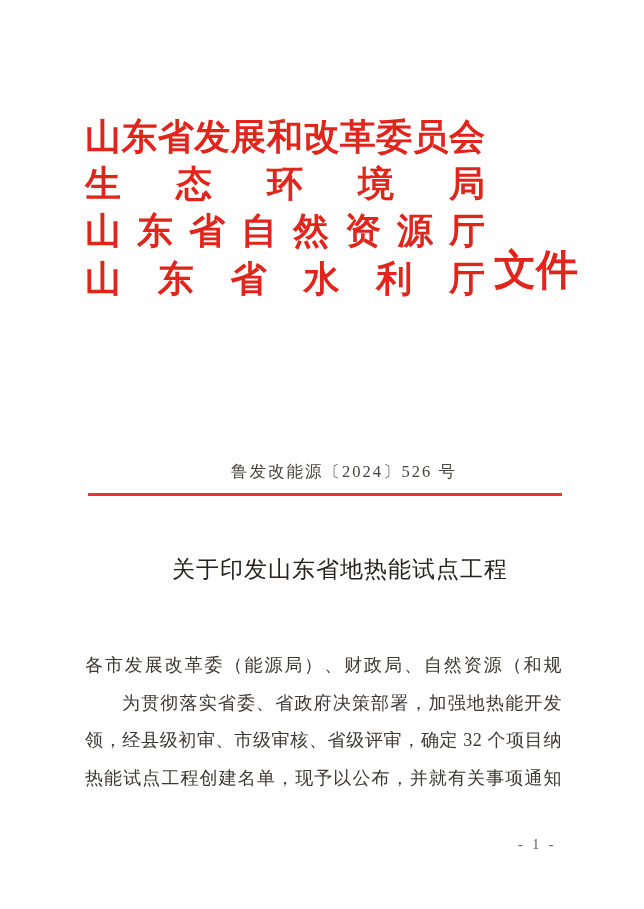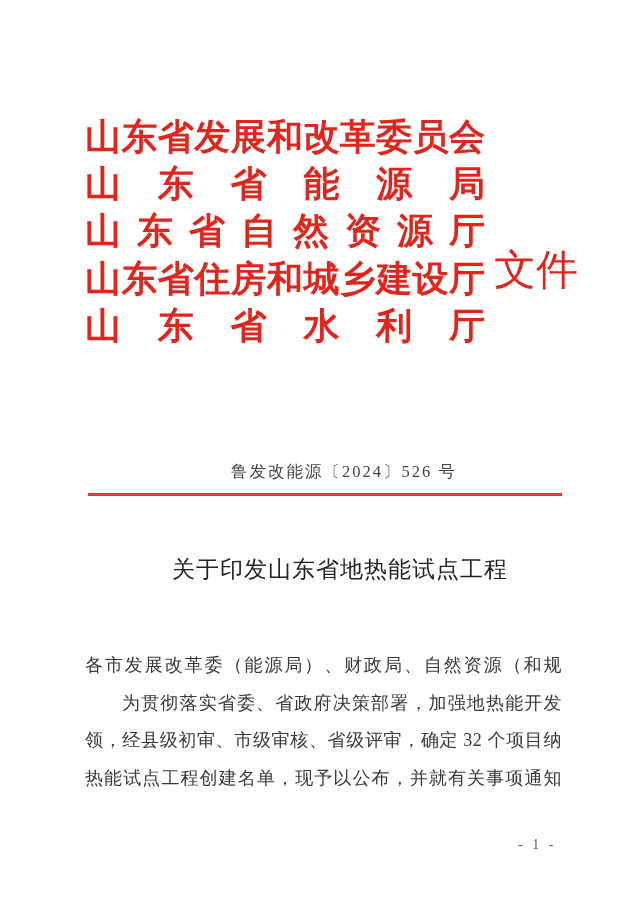--- a/index.html
+++ b/index.html
@@ -34,21 +34,21 @@
     height: 47.2px;
     overflow: visible;
   }
 
   
   .doc-label {
     position: absolute;
     top: 247px;
     left: 494px;
     color: #e0261c;
-    font-weight: normal;
+    font-weight: bold;
     font-size: 42px;
     line-height: 46px;
     white-space: nowrap;
   }
 
   
   .doc-number {
     position: absolute;
     top: 461px;
     left: 22px;
@@ -120,23 +120,22 @@
     white-space: nowrap;
   }
 </style>
 </head>
 <body>
 
 <div class="page">
 
   <div class="agency-block">
     <div class="agency-line">山东省发展和改革委员会</div>
-    <div class="agency-line">山东省能源局</div>
+    <div class="agency-line">生态环境局</div>
     <div class="agency-line">山东省自然资源厅</div>
-    <div class="agency-line">山东省住房和城乡建设厅</div>
     <div class="agency-line">山东省水利厅</div>
   </div>
 
   <div class="doc-label">文件</div>
 
   <div class="doc-number">鲁发改能源〔2024〕526 号</div>
 
   <div class="red-line"></div>
 
   <div class="title">

